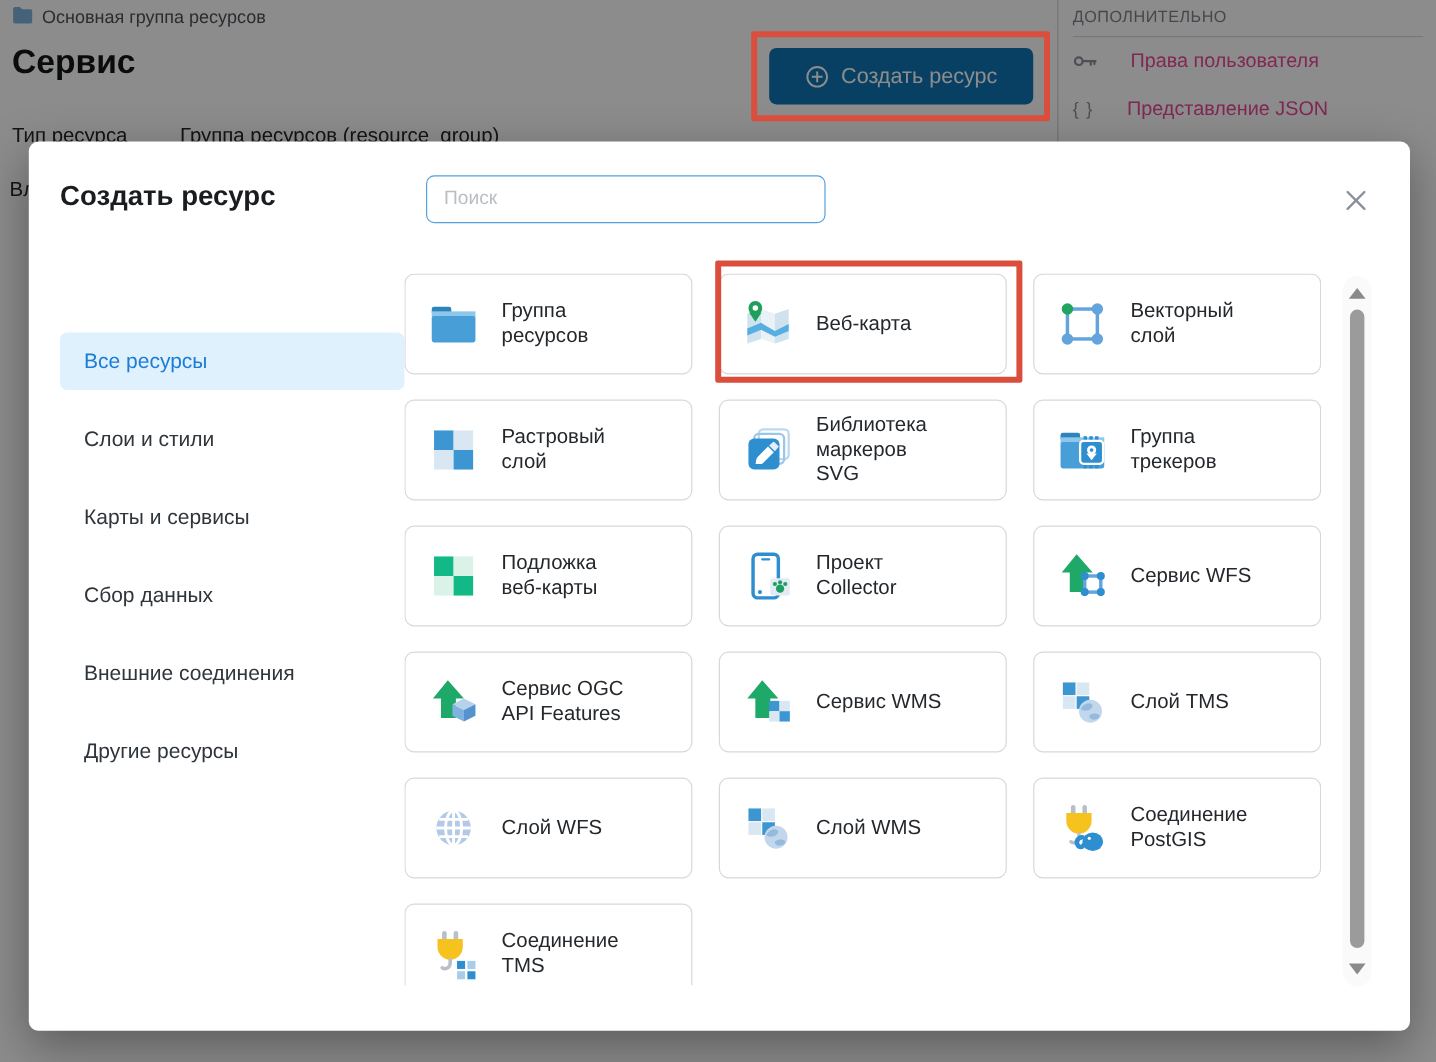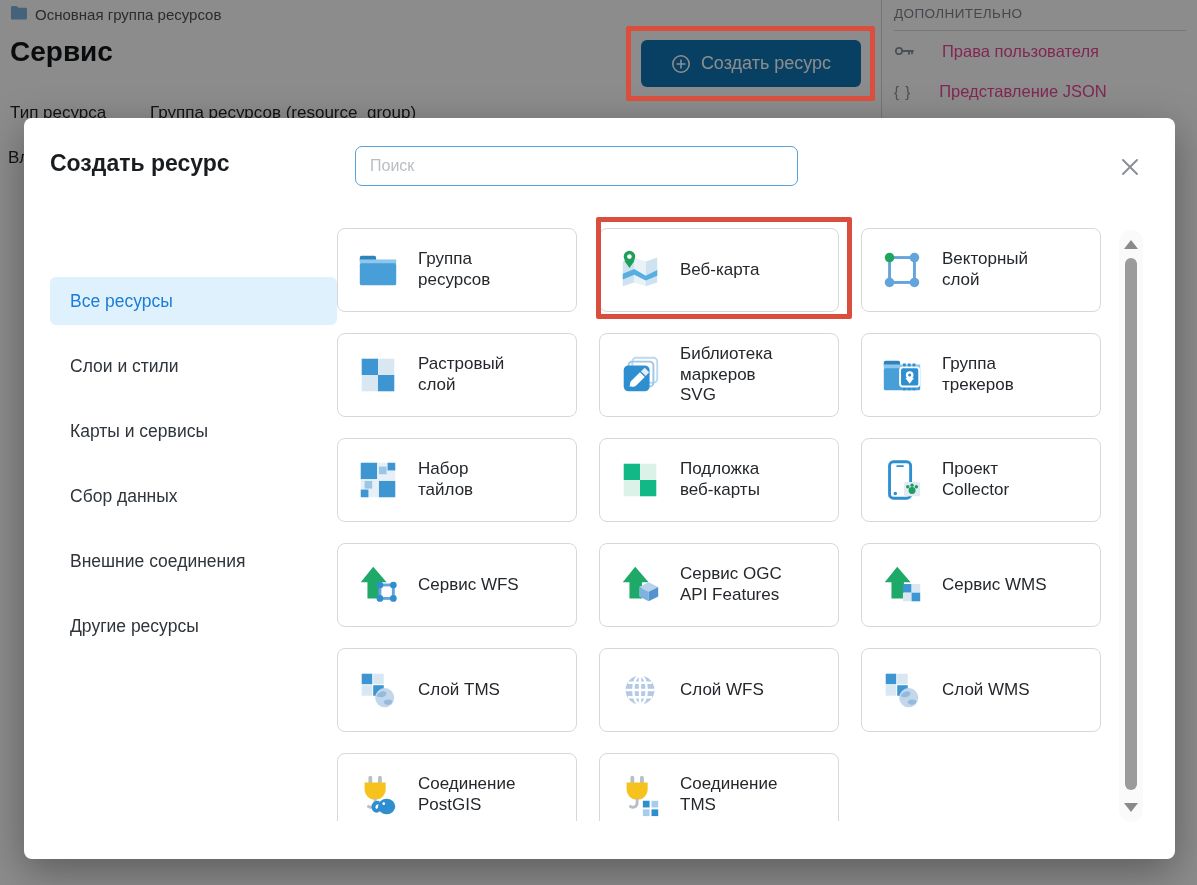--- a/index.html
+++ b/index.html
@@ -25,21 +25,21 @@
   .json-icon{color:#8a9097;font-size:15px;letter-spacing:1px;}
   .json-icon::before{content:"{ }";}
 
   
   #overlay{position:absolute;inset:0;background:rgba(0,0,0,.45);z-index:5;}
 
   
   #modal{position:absolute;left:24px;top:118px;width:1151px;height:741px;background:#fff;
          border-radius:8px;z-index:10;box-shadow:0 12px 40px rgba(0,0,0,.35);}
   .m-title{position:absolute;left:26px;top:32px;font-size:23px;font-weight:700;color:#1a1d20;}
-  .m-search{position:absolute;left:331px;top:28px;width:443px;height:40px;border:1.5px solid #55a0de;
+  .m-search{position:absolute;left:331px;top:28px;width:333px;height:40px;border:1.5px solid #55a0de;
             border-radius:7px;padding:0 14px;font-size:16px;color:#212529;box-sizing:border-box;outline:none;
             font-family:"Liberation Sans",sans-serif;}
   .m-search::placeholder{color:#b8bec4;}
   .m-close{position:absolute;right:34px;top:38px;width:22px;height:22px;cursor:pointer;}
   .m-menu{position:absolute;left:26px;top:114px;width:287px;margin-top:45px;}
   .mi{height:48px;display:flex;align-items:center;padding-left:20px;margin-bottom:17px;border-radius:6px;
       font-size:17.5px;color:#2f353b;cursor:pointer;}
   .mi.active{background:#def1fd;color:#1c7cd6;}
   .m-grid{position:absolute;left:313px;top:110px;width:764px;height:593px;overflow:hidden;display:grid;
           grid-template-columns:repeat(3,240px);column-gap:22px;row-gap:21px;align-content:start;}
@@ -218,35 +218,20 @@
             <rect x="22" y="16" width="20" height="20" rx="3" fill="#2e8fd0" stroke="#fff" stroke-width="2"></rect>
             <circle cx="32" cy="24" r="4" fill="#fff"></circle>
             <path d="M32 33l-4.5-6h9z" fill="#fff"></path>
             <circle cx="32" cy="24" r="1.6" fill="#2e8fd0"></circle>
           </svg>
       </span>
       <span class="lbl">Группа
 трекеров</span>
     </div>
 
-    <div class="card">
-      <span class="icn">
-        <svg viewBox="0 0 48 48">
-            <rect x="6" y="6" width="36" height="36" rx="3" fill="#e8f0f7"></rect>
-            <rect x="6" y="6" width="17" height="17" fill="#3d96d2"></rect>
-            <rect x="25" y="10" width="8" height="8" fill="#9cc6e8"></rect>
-            <rect x="34" y="6" width="8" height="8" fill="#3d96d2"></rect>
-            <rect x="10" y="25" width="8" height="8" fill="#9cc6e8"></rect>
-            <rect x="25" y="25" width="17" height="17" fill="#3d96d2"></rect>
-            <rect x="6" y="34" width="8" height="8" fill="#3d96d2"></rect>
-          </svg>
-      </span>
-      <span class="lbl">Набор
-тайлов</span>
-    </div>
 
     <div class="card">
       <span class="icn">
         <svg viewBox="0 0 48 48">
             <rect x="7" y="7" width="17" height="17" fill="#12b886"></rect>
             <rect x="24" y="7" width="17" height="17" fill="#daf2e8"></rect>
             <rect x="7" y="24" width="17" height="17" fill="#daf2e8"></rect>
             <rect x="24" y="24" width="17" height="17" fill="#12b886"></rect>
           </svg>
       </span>

